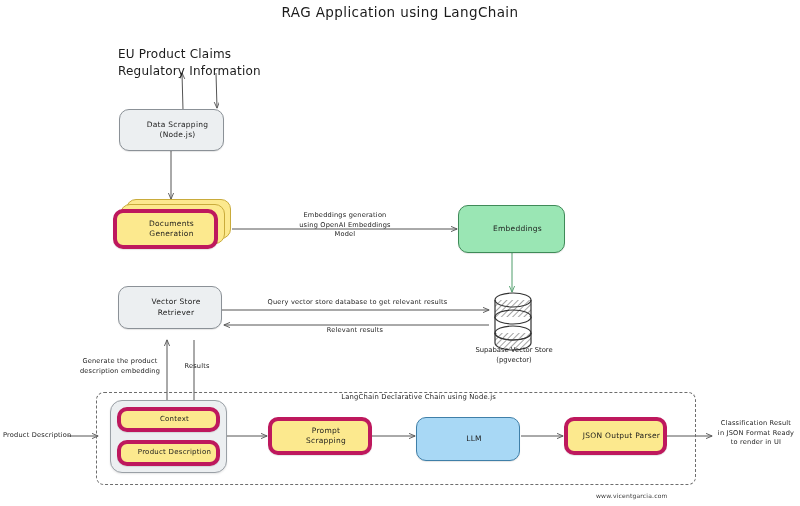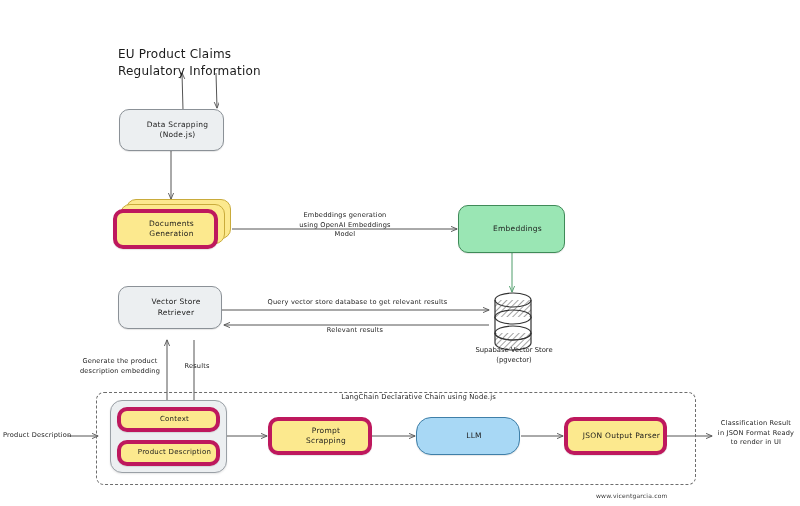--- a/index.html
+++ b/index.html
@@ -137,20 +137,21 @@
     font-size: 6px;
     color: #3a3a3a;
     letter-spacing: 0.2px;
   }
 </style>
 </head>
 <body>
 
 <div id="canvas">
 
+  <div id="title" class="hand">RAG Application using LangChain</div>
 
   <svg id="wires" viewBox="0 0 800 506">
     <defs>
       <marker id="arrowGrey" markerWidth="7" markerHeight="7" refX="6" refY="2.6" orient="auto">
         <path d="M0,0 L6.2,2.6 L0,5.2" fill="none" stroke="#555555" stroke-width="0.9"></path>
       </marker>
       <marker id="arrowGreen" markerWidth="7" markerHeight="7" refX="6" refY="2.6" orient="auto">
         <path d="M0,0 L6.2,2.6 L0,5.2" fill="none" stroke="#4f9d6b" stroke-width="0.9"></path>
       </marker>
     </defs>
@@ -228,21 +229,21 @@
 
   <div class="dashed-group" style="left:96px; top:392px; width:600px; height:93px;"></div>
   <div class="group-label hand" style="left:296px; top:393px; width:200px;">LangChain Declarative Chain using Node.js</div>
 
   <div class="inner-panel" style="left:110px; top:400px; width:117px; height:73px;"></div>
   <div class="node yellow hand" style="left:117px; top:407px; width:103px; height:25px; font-size:7px;">Context</div>
   <div class="node yellow hand" style="left:117px; top:440px; width:103px; height:26px; font-size:7px;">Product Description</div>
 
   <div class="node yellow hand" style="left:268px; top:417px; width:104px; height:38px;">Prompt
 Scrapping</div>
-  <div class="node blue hand" style="left:416px; top:417px; width:104px; height:38px;border-radius:15px;">LLM</div>
+  <div class="node blue hand" style="left:416px; top:417px; width:104px; height:44px;">LLM</div>
   <div class="node yellow hand" style="left:564px; top:417px; width:103px; height:38px;">JSON Output Parser</div>
 
   <div class="edge-label left hand" style="left:3px; top:431px; width:70px;">Product Description</div>
 
   <div class="edge-label hand" style="left:713px; top:419px; width:86px;">Classification Result
 in JSON Format Ready
 to render in UI</div>
 
   <div id="watermark" class="hand" style="left:596px; top:492px;">www.vicentgarcia.com</div>
 

